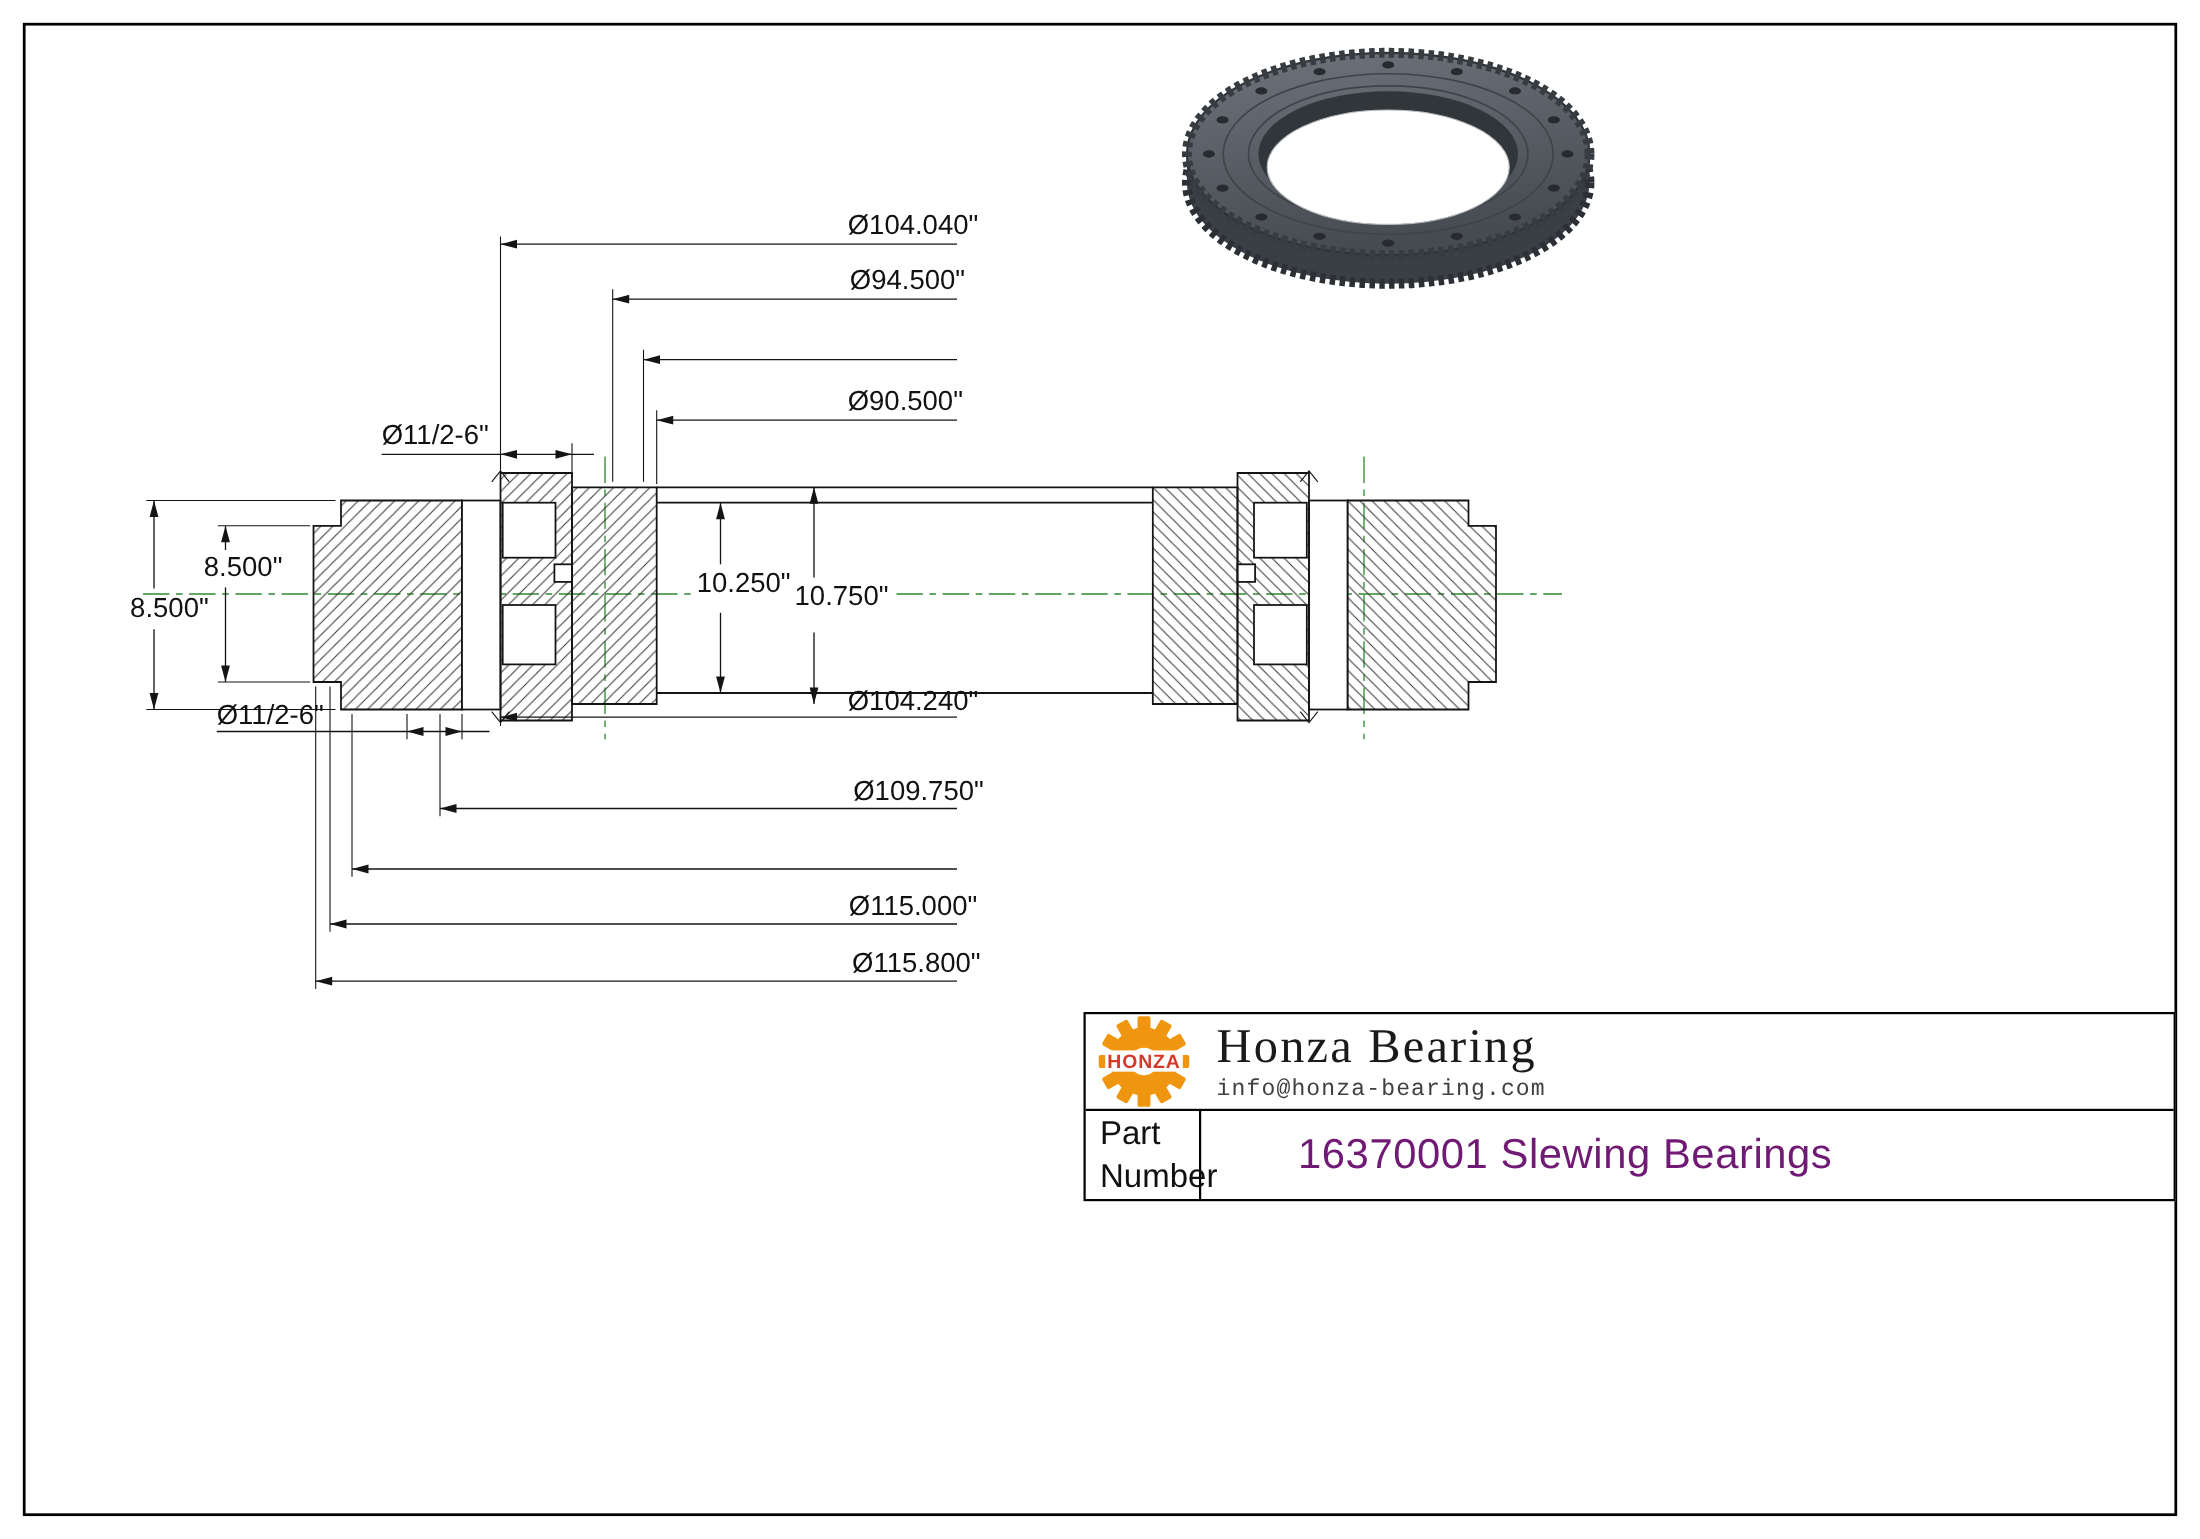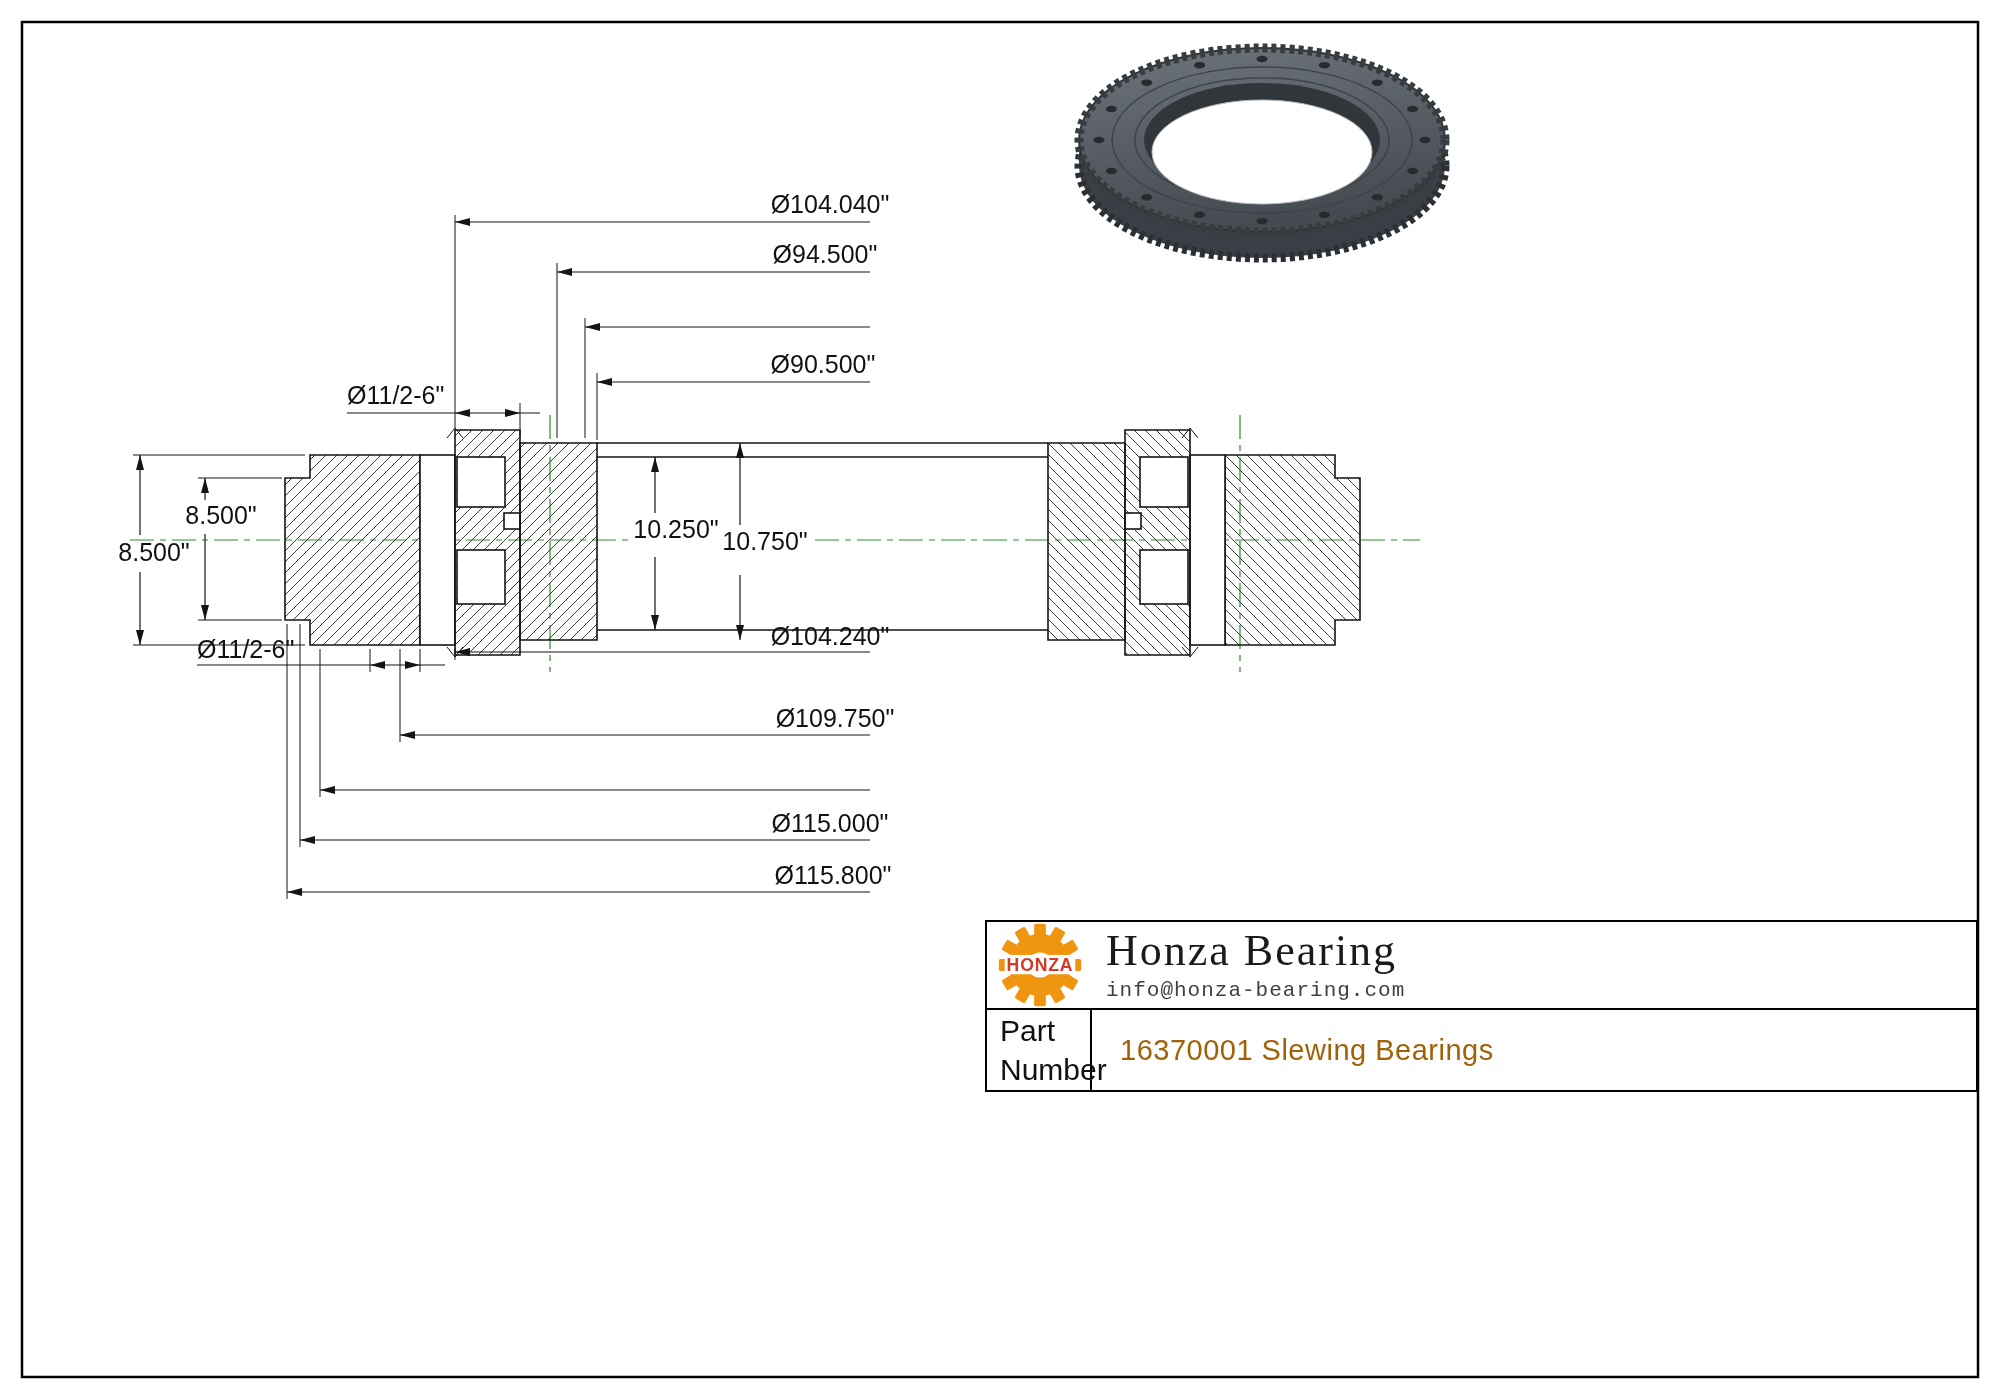--- a/index.html
+++ b/index.html
@@ -12,21 +12,21 @@
   .arrow{fill:#141414;stroke:none;}
   .cline{stroke:#2e8b2e;stroke-width:1.2;fill:none;stroke-dasharray:24 6 6 6;}
   #title-block{position:absolute;left:985px;top:920px;width:993px;height:172px;border:2.5px solid #000;box-sizing:border-box;display:flex;flex-direction:column;background:#fff;}
   .tb-row1{flex:1 1 52%;display:flex;align-items:center;border-bottom:2.5px solid #000;min-height:0;}
   .tb-row2{flex:1 1 48%;display:flex;align-items:stretch;min-height:0;}
   .tb-logo{width:105px;display:flex;justify-content:center;align-items:center;}
   .tb-co{display:flex;flex-direction:column;justify-content:center;padding-left:14px;}
   .tb-company{font-family:"Liberation Serif",serif;font-size:44px;color:#1a1a1a;letter-spacing:2px;line-height:1.02;}
   .tb-email{font-family:Liberation Mono, monospace;font-size:21px;color:#404040;letter-spacing:1px;margin-top:5px;}
   .tb-part-label{width:105px;border-right:2.5px solid #000;display:flex;align-items:center;padding-left:13px;box-sizing:border-box;font-size:30px;color:#111;line-height:1.3;}
-  .tb-part-value{flex:1;display:flex;align-items:center;padding-left:28px;font-size:29px;color:#a16207;letter-spacing:0.5px;}
+  .tb-part-value{flex:1;display:flex;align-items:center;padding-left:88px;font-size:38px;color:#701a75;letter-spacing:0.5px;}
 </style>
 </head>
 <body>
 
 <div id="page">
 
 <svg id="drawing" width="2000" height="1399" viewBox="0 0 2000 1399" xmlns="http://www.w3.org/2000/svg">
   <defs>
     <pattern id="hatchL" patternUnits="userSpaceOnUse" width="11" height="11">
       <path d="M-3,3 L3,-3 M0,11 L11,0 M8,14 L14,8" stroke="#3c3c3c" stroke-width="1"></path>

